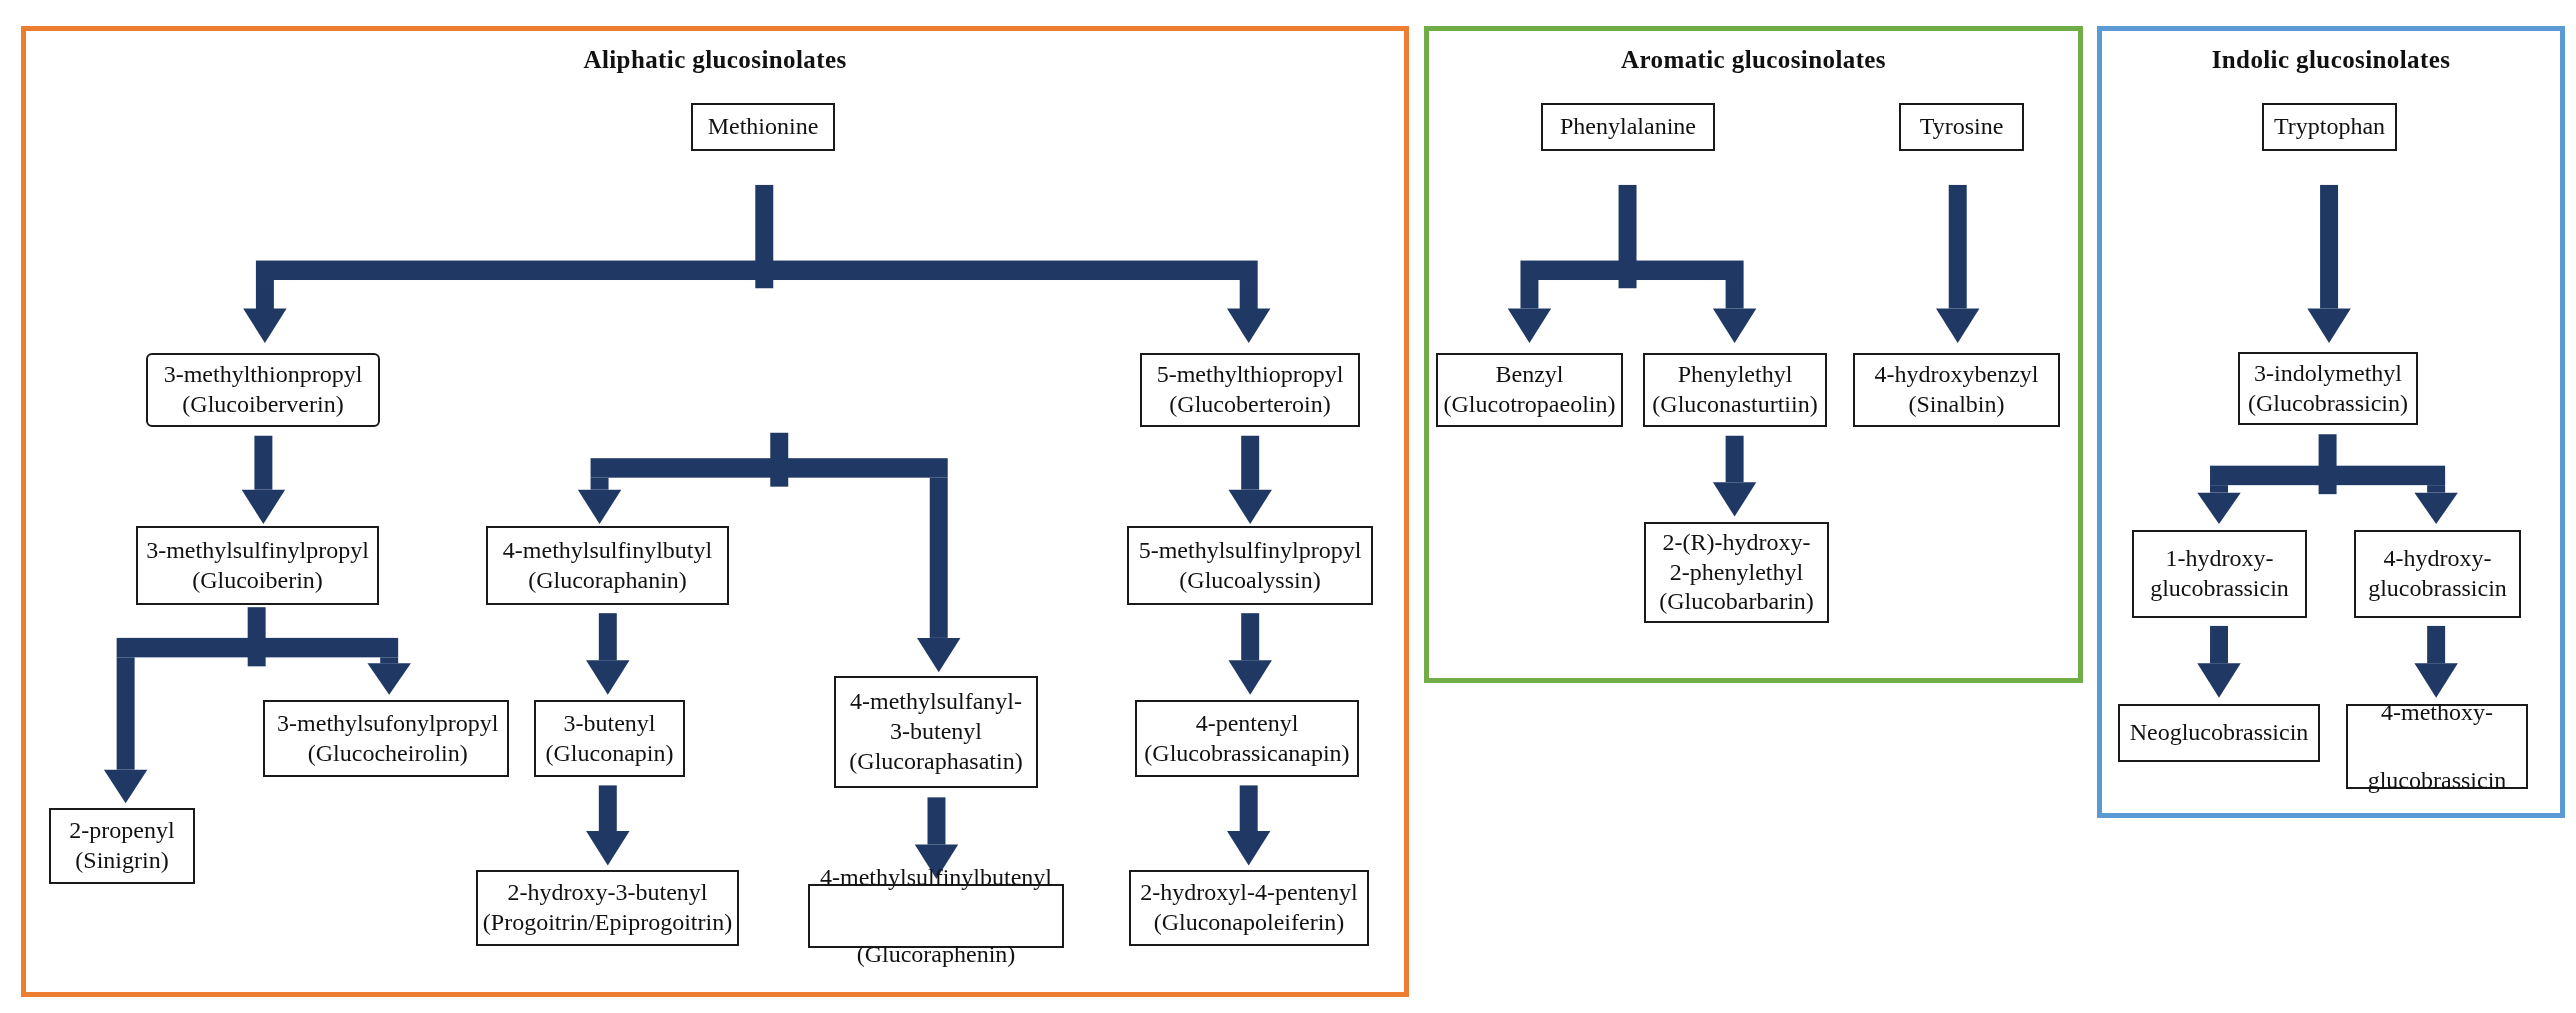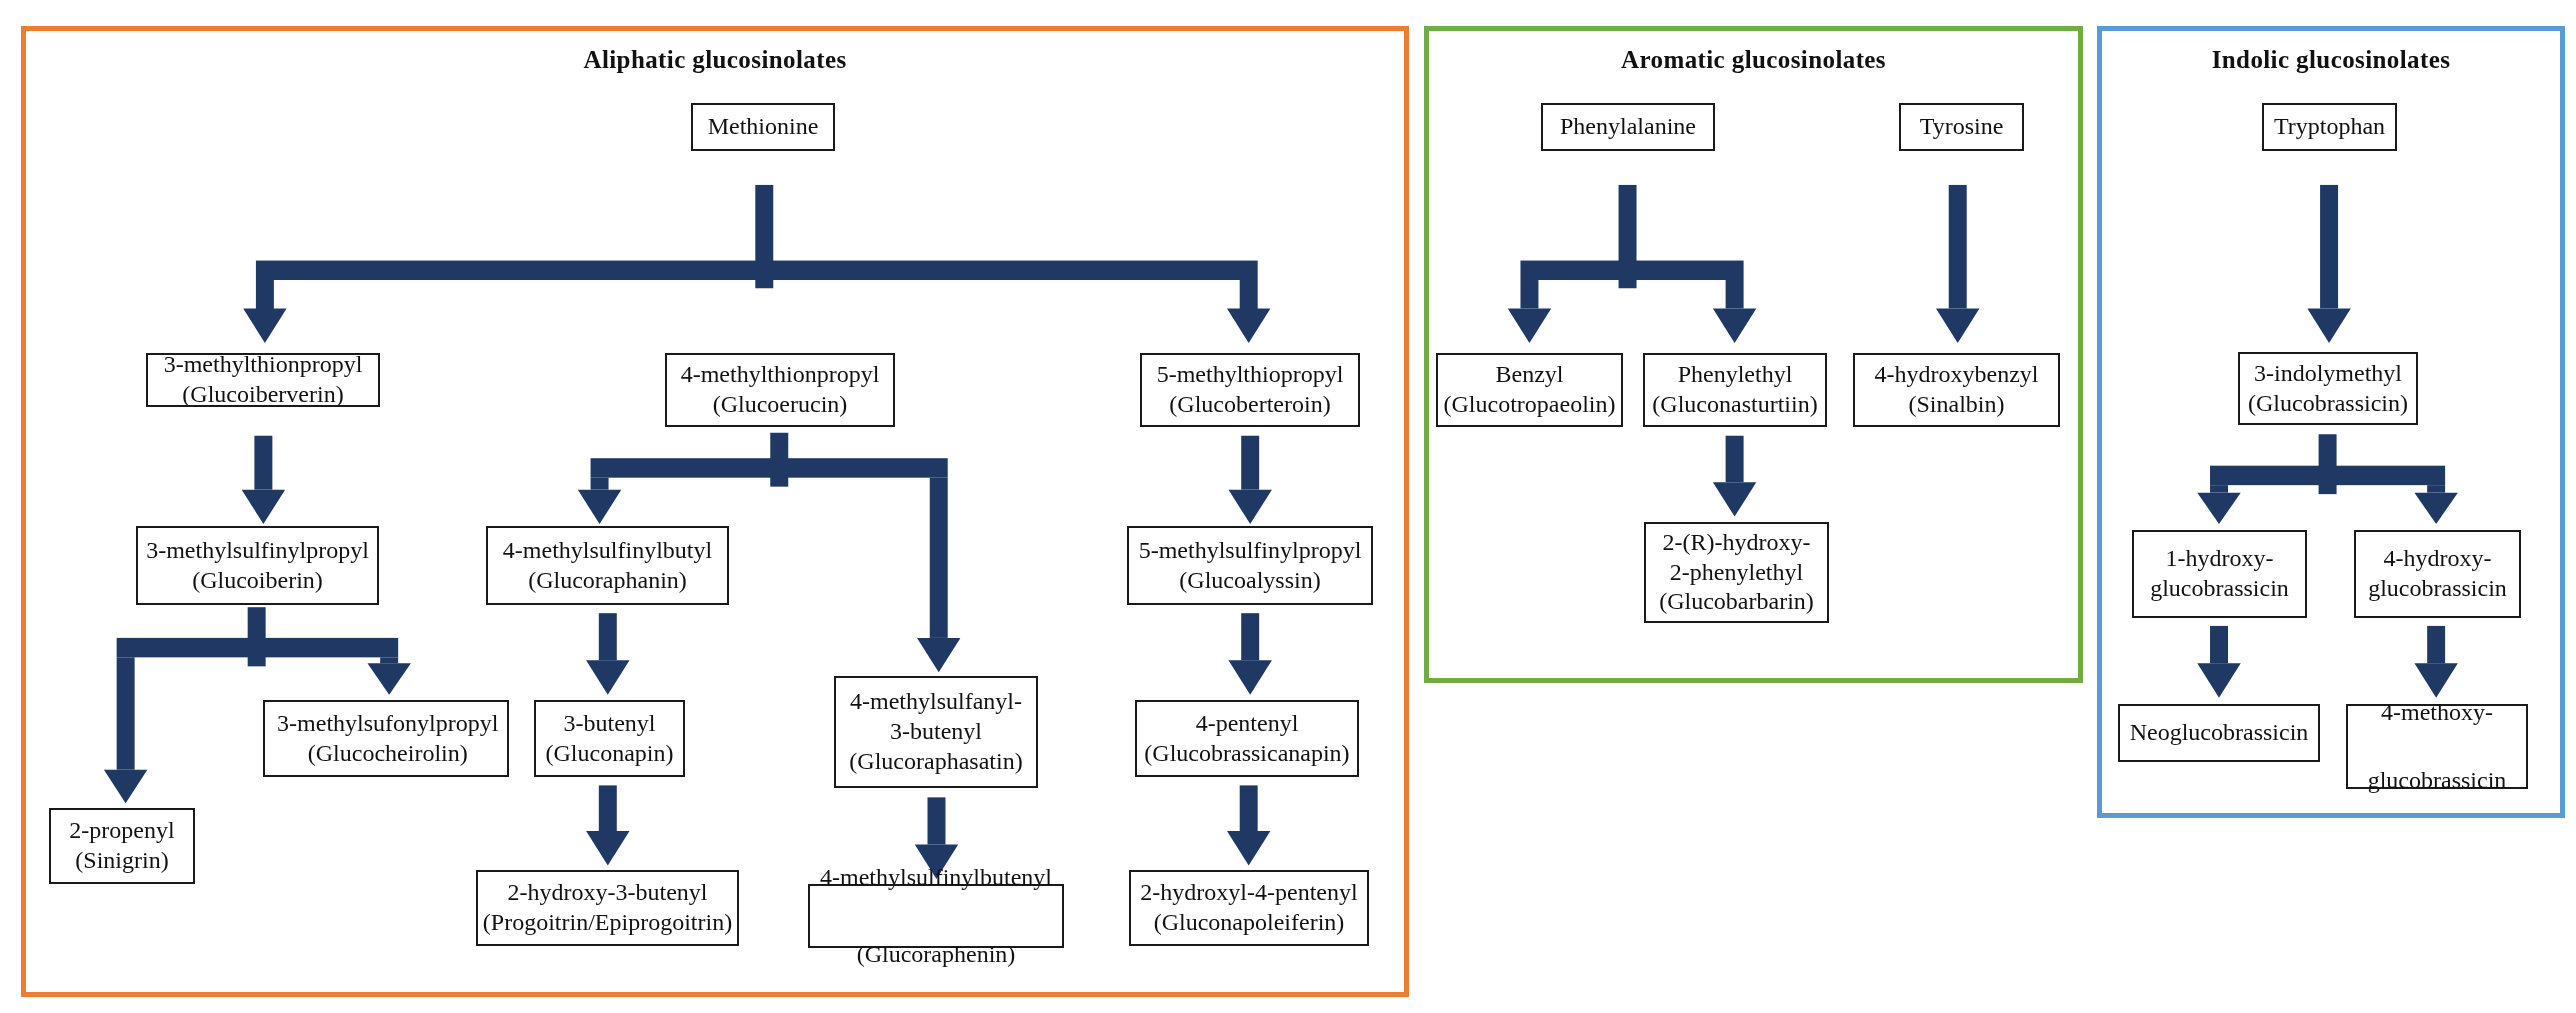--- a/index.html
+++ b/index.html
@@ -135,29 +135,25 @@
     <g class="arrow-g">
       <rect x="3241" y="836" width="24" height="50"></rect>
       <polygon points="3224,886 3282,886 3253,932"></polygon>
     </g>
   </svg>
 
   <div class="node" style="left: 691px; top: 103px; width: 144px; height: 48px; border-color: rgb(26, 26, 26);">
     <div class="nl">Methionine</div>
   </div>
 
-  <div class="node" style="left: 146px; top: 353px; width: 234px; height: 54px; border-color: rgb(26, 26, 26);">
+  <div class="node" style="left: 146px; top: 353px; width: 234px; height: 74px; border-color: rgb(26, 26, 26); border-radius: 6px;">
     <div class="nl">3-methylthionpropyl</div>
     <div class="nl">(Glucoiberverin)</div>
   </div>
 
-  <div class="node" style="left: 665px; top: 353px; width: 230px; height: 74px; border-color: rgb(26, 26, 26);">
-    <div class="nl">4-methylthionpropyl</div>
-    <div class="nl">(Glucoerucin)</div>
-  </div>
 
   <div class="node" style="left: 1140px; top: 353px; width: 220px; height: 74px; border-color: rgb(26, 26, 26);">
     <div class="nl">5-methylthiopropyl</div>
     <div class="nl">(Glucoberteroin)</div>
   </div>
 
   <div class="node" style="left: 136px; top: 526px; width: 243px; height: 79px; border-color: rgb(26, 26, 26);">
     <div class="nl">3-methylsulfinylpropyl</div>
     <div class="nl">(Glucoiberin)</div>
   </div>

